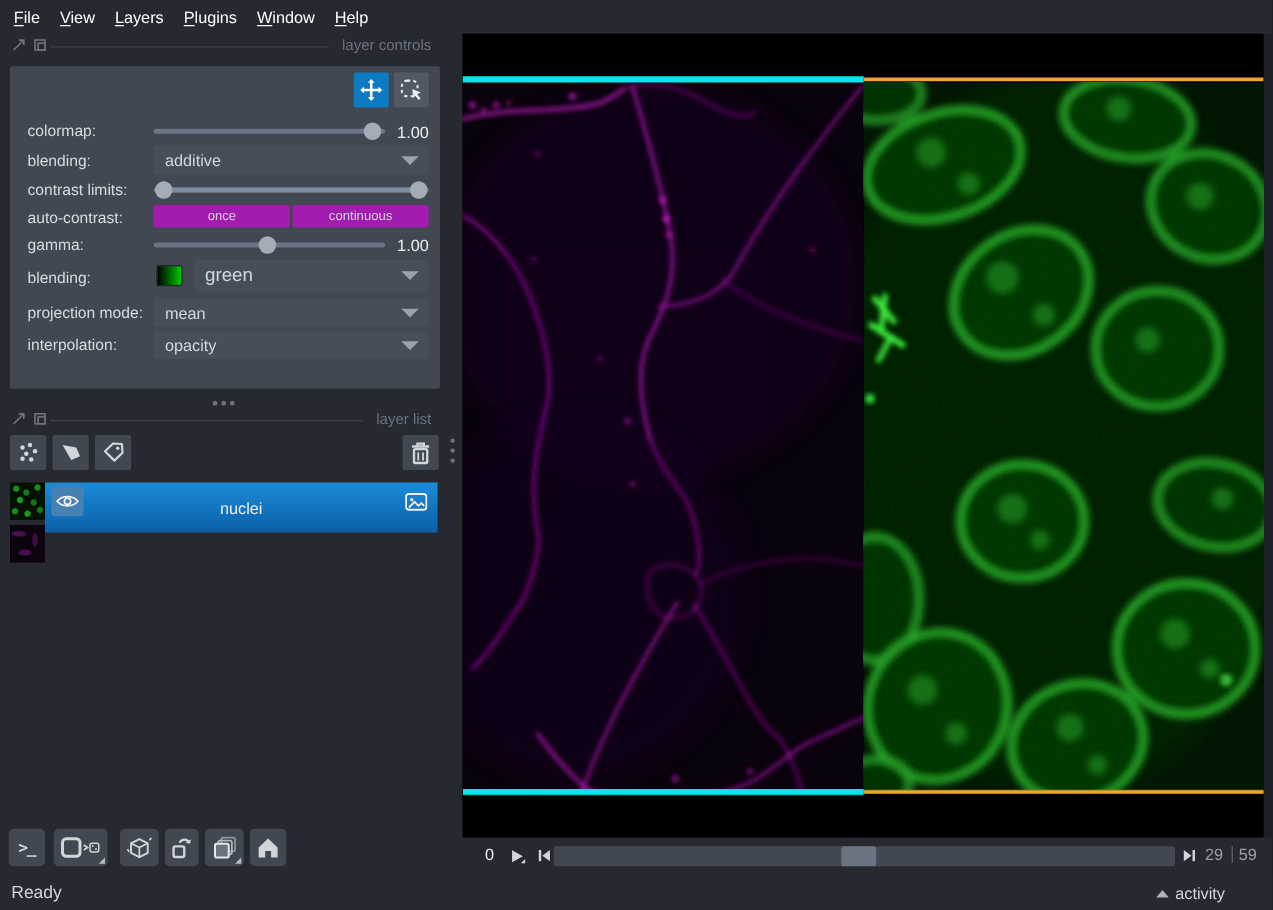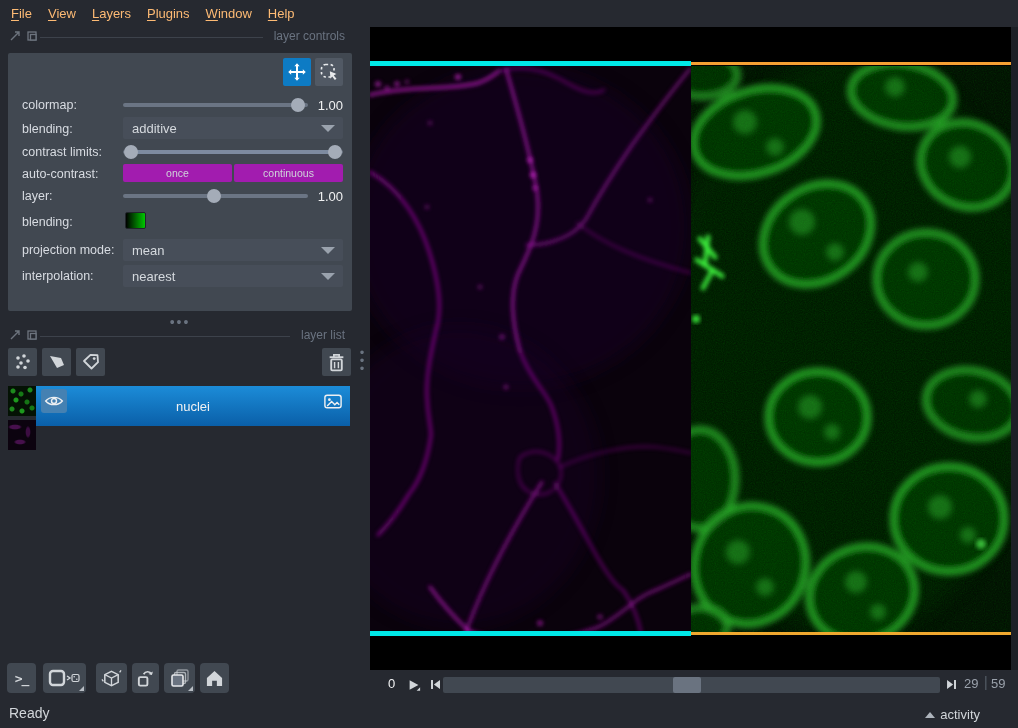--- a/index.html
+++ b/index.html
@@ -2,21 +2,21 @@
 <html><head>
 <meta charset="utf-8">
 <style>
   * { margin:0; padding:0; box-sizing:border-box; }
   html,body { width:1018px; height:728px; background:#262930; overflow:hidden;
     font-family:"Liberation Sans", sans-serif; -webkit-font-smoothing:antialiased; }
   .window { position:relative; width:1018px; height:728px; background:#262930; color:#f0f1f2; }
 
   
   .menubar { position:absolute; left:0; top:0; width:100%; height:26px;
-    display:flex; align-items:center; gap:16px; padding-left:11px; font-size:13px; color:#fdba74; }
+    display:flex; align-items:center; gap:16px; padding-left:11px; font-size:13px; color:#ffffff; }
   .menubar span { cursor:default; }
   .menubar u { text-decoration:underline; text-underline-offset:2px; }
 
   
   .dock-title { position:absolute; left:0; width:370px; height:17px; }
   .dock-title .mini-ico { position:absolute; top:3px; width:10px; height:10px; opacity:.85; }
   .dock-title .line { position:absolute; left:40px; height:0; border-top:1px solid #3d424b; top:9px; }
   .dock-title .lbl { position:absolute; top:1px; font-size:12px; color:#6a7380; }
 
   
@@ -174,38 +174,42 @@
     </div>
 
     <div class="ctl-label" style="top:114px;">auto-contrast:</div>
     <div class="ac-btn" style="left:115px; top:111px; width:109px;">
       <span>once</span>
     </div>
     <div class="ac-btn" style="left:226px; top:111px; width:109px;">
       <span>continuous</span>
     </div>
 
-    <div class="ctl-label" style="top:136px;">layer:</div>
+    <div class="ctl-label" style="top:136px;">gamma:</div>
     <div class="track" style="left:115px; top:141px; width:185px;">
       <div class="handle" style="left:84px;"></div>
     </div>
     <div class="ctl-value" style="top:136px;">1.00</div>
 
     <div class="ctl-label" style="top:162px;">blending:</div>
     <div class="cmap-swatch"></div>
+    <div class="combo combo-cmap">
+      <span>green</span>
+      <span class="arrow" style="top:9px;"></span>
+    </div>
 
     <div class="ctl-label" style="top:190px;">projection mode:</div>
     <div class="combo" style="left:115px; top:186px; width:220px;">
       <span>mean</span>
       <span class="arrow"></span>
     </div>
 
     <div class="ctl-label" style="top:216px;">interpolation:</div>
     <div class="combo" style="left:115px; top:212px; width:220px;">
-      <span>nearest</span>
+      <span>opacity</span>
       <span class="arrow"></span>
     </div>
   </div>
 
   <div class="splitter-dots">•••</div>
 
   <div class="dock-title" style="top:327px;">
     <svg class="mini-ico" style="left:10px;" viewBox="0 0 10 10">
       <path d="M1 9 L9 1 M5 1 H9 V5" stroke="#7a828c" stroke-width="1.4" fill="none"></path>
     </svg>

